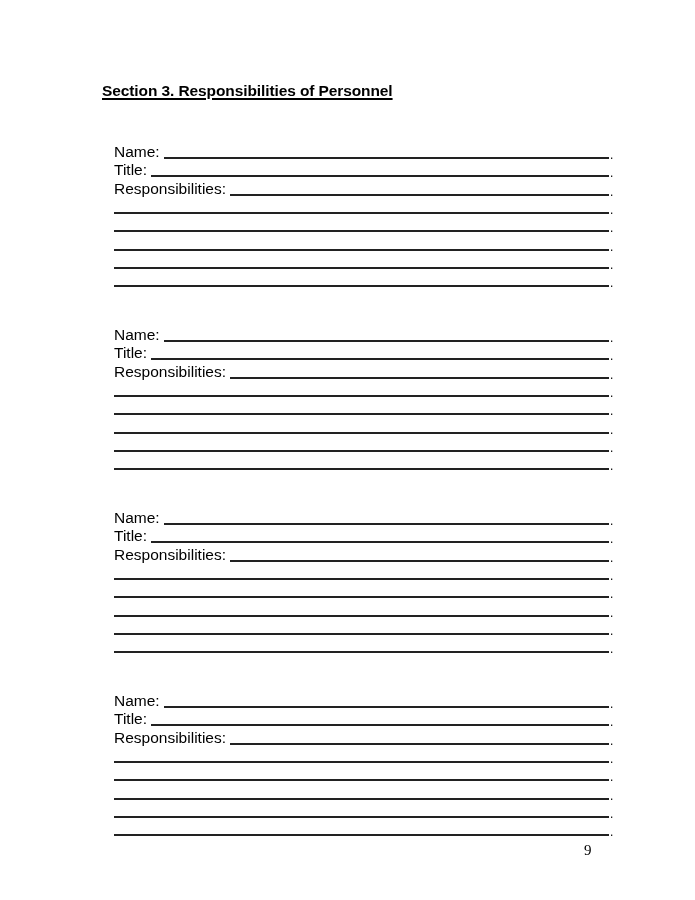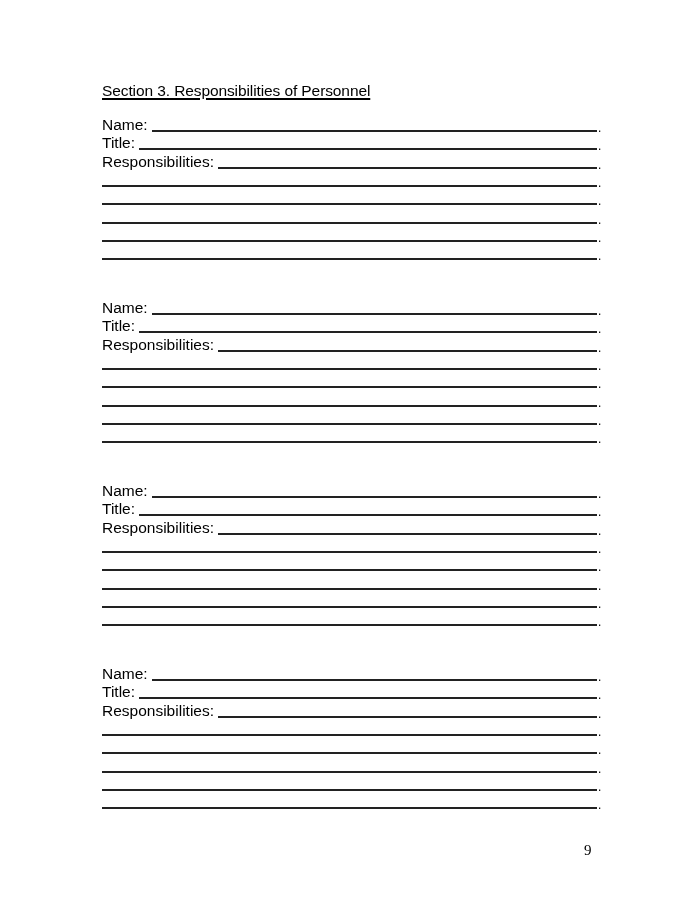--- a/index.html
+++ b/index.html
@@ -1,23 +1,23 @@
 <!DOCTYPE html>
 <html><head>
 <meta charset="utf-8">
 <style>
   html, body { margin: 0; padding: 0; background: #ffffff; }
   body { width: 695px; height: 900px; position: relative; overflow: hidden;
          font-family: "Liberation Sans", sans-serif; color: #000; }
-  .heading { position: absolute; left: 102px; top: 82px; font-size: 15.5px; font-weight: normal;
+  .heading { position: absolute; left: 102px; top: 82px; font-size: 15.5px; font-weight: bold;
              text-decoration: underline; text-underline-offset: 2px; text-decoration-thickness: 1.5px;
              letter-spacing: -0.1px; }
   .block { position: absolute; left: 102px; width: 500px; }
-  .row { position: absolute; left: 0; height: 18px; width: 500px; display: flex; align-items: flex-end;
-         font-size: 15.5px; line-height: 18px; }
+  .row { position: absolute; left: 12px; height: 18px; width: 500px; display: flex; align-items: flex-end;
+         font-size: 15.5px; line-height: 18px; margin-top: 27px; }
   .label { white-space: pre; padding-right: 4px; }
   .blank { flex: 1; border-bottom: 2px solid #222; height: 0; margin-bottom: 2px; }
   .row.full .blank { margin-left: 0; }
   .dot { width: 4px; font-size: 12px; line-height: 12px; text-align: left; padding-left: 1px; margin-bottom: 0; }
   .pagenum { position: absolute; left: 584px; top: 842px; font-family: "Liberation Serif", serif; font-size: 15px; }
 </style>
 </head>
 <body>
 
 <div class="heading">Section 3. Responsibilities of Personnel</div>

